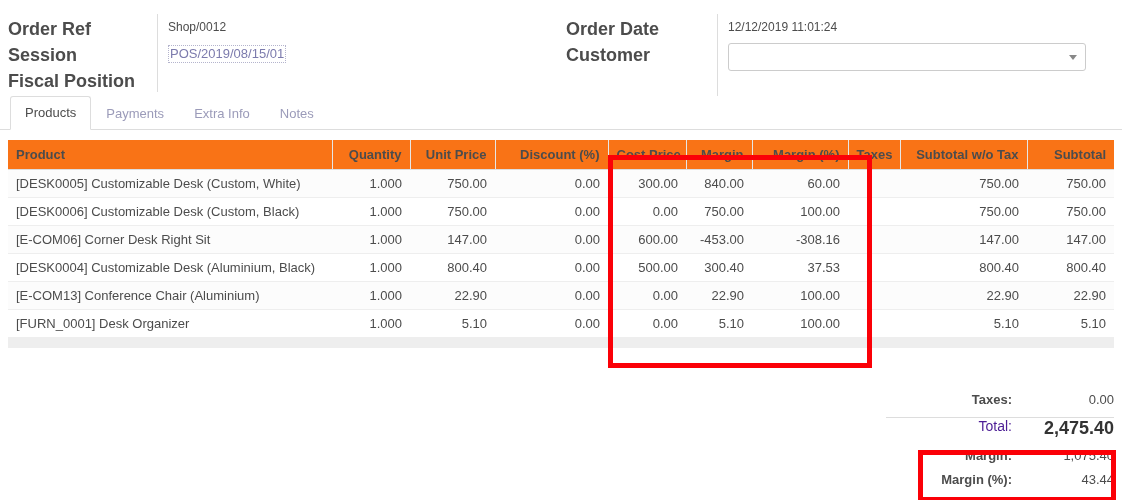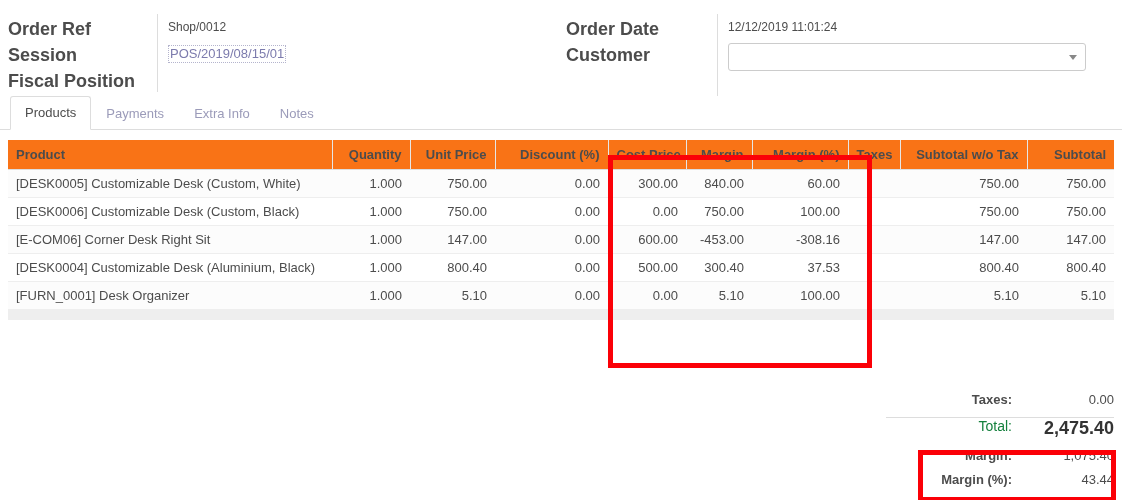--- a/index.html
+++ b/index.html
@@ -194,21 +194,21 @@
   .total-label.bold { font-weight: bold; }
   .total-value {
     width: 86px;
     text-align: right;
     color: #4c4c4c;
   }
   .total-row.grand {
     border-top: 1px solid #dddddd;
     height: 30px;
   }
-  .total-row.grand .total-label { color: #15803d; font-size: 14px; }
+  .total-row.grand .total-label { color: #4c1d95; font-size: 14px; }
   .total-row.grand .total-value { font-weight: bold; font-size: 18px; color: #333333; }
   .total-row.margin-row { height: 24px; }
 
   
   .red-box {
     position: absolute;
     border: 5px solid #fb0007;
     box-sizing: border-box;
     pointer-events: none;
   }
@@ -351,20 +351,32 @@
         <td class="c-unit">800.40</td>
         <td class="c-disc">0.00</td>
         <td class="c-cost">500.00</td>
         <td class="c-margin">300.40</td>
         <td class="c-marginp">37.53</td>
         <td class="c-taxes"></td>
         <td class="c-subwo">800.40</td>
         <td class="c-sub">800.40</td>
       </tr>
 
+      <tr>
+        <td class="c-product">[E-COM13] Conference Chair (Aluminium)</td>
+        <td class="c-qty">1.000</td>
+        <td class="c-unit">22.90</td>
+        <td class="c-disc">0.00</td>
+        <td class="c-cost">0.00</td>
+        <td class="c-margin">22.90</td>
+        <td class="c-marginp">100.00</td>
+        <td class="c-taxes"></td>
+        <td class="c-subwo">22.90</td>
+        <td class="c-sub">22.90</td>
+      </tr>
 
       <tr>
         <td class="c-product">[FURN_0001] Desk Organizer</td>
         <td class="c-qty">1.000</td>
         <td class="c-unit">5.10</td>
         <td class="c-disc">0.00</td>
         <td class="c-cost">0.00</td>
         <td class="c-margin">5.10</td>
         <td class="c-marginp">100.00</td>
         <td class="c-taxes"></td>

